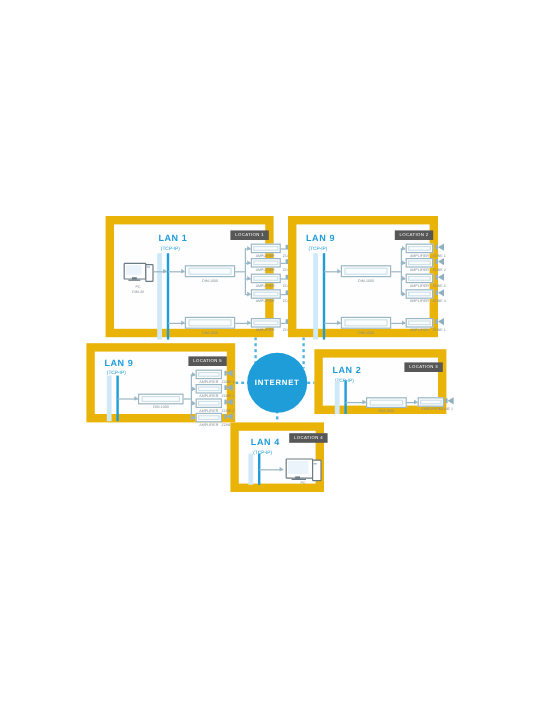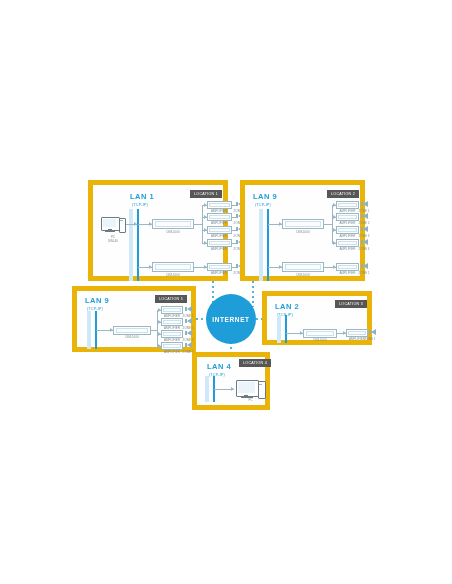--- a/index.html
+++ b/index.html
@@ -1,21 +1,21 @@
 <!DOCTYPE html>
 <html><head>
 <meta charset="utf-8">
 <style>
   html,body{margin:0;padding:0;background:#ffffff;}
   body{width:452px;height:584px;overflow:hidden;font-family:"Liberation Sans",sans-serif;}
 
   #canvas{position:relative;width:452px;height:584px;background:#fff;}
 
   
-  .lan{position:absolute;background:#fefefe;border:5px solid #eab308;box-sizing:border-box;}
+  .lan{position:absolute;background:#fefefe;border:7px solid #eab308;box-sizing:border-box;}
   .lan-title{position:absolute;color:#1f9dd9;font-weight:bold;letter-spacing:.5px;
              font-size:7.5px;line-height:8px;white-space:nowrap;}
   .lan-sub{position:absolute;color:#1f9dd9;font-size:4px;line-height:5px;white-space:nowrap;}
   .badge{position:absolute;background:#575757;color:#fff;font-size:3.6px;
          letter-spacing:.3px;padding:2px 4px;white-space:nowrap;line-height:4px;}
 
   
   .bus{position:absolute;width:1.6px;background:#1f9dd9;}
   .bus-halo{position:absolute;width:4px;background:#cfe9f8;}
 

